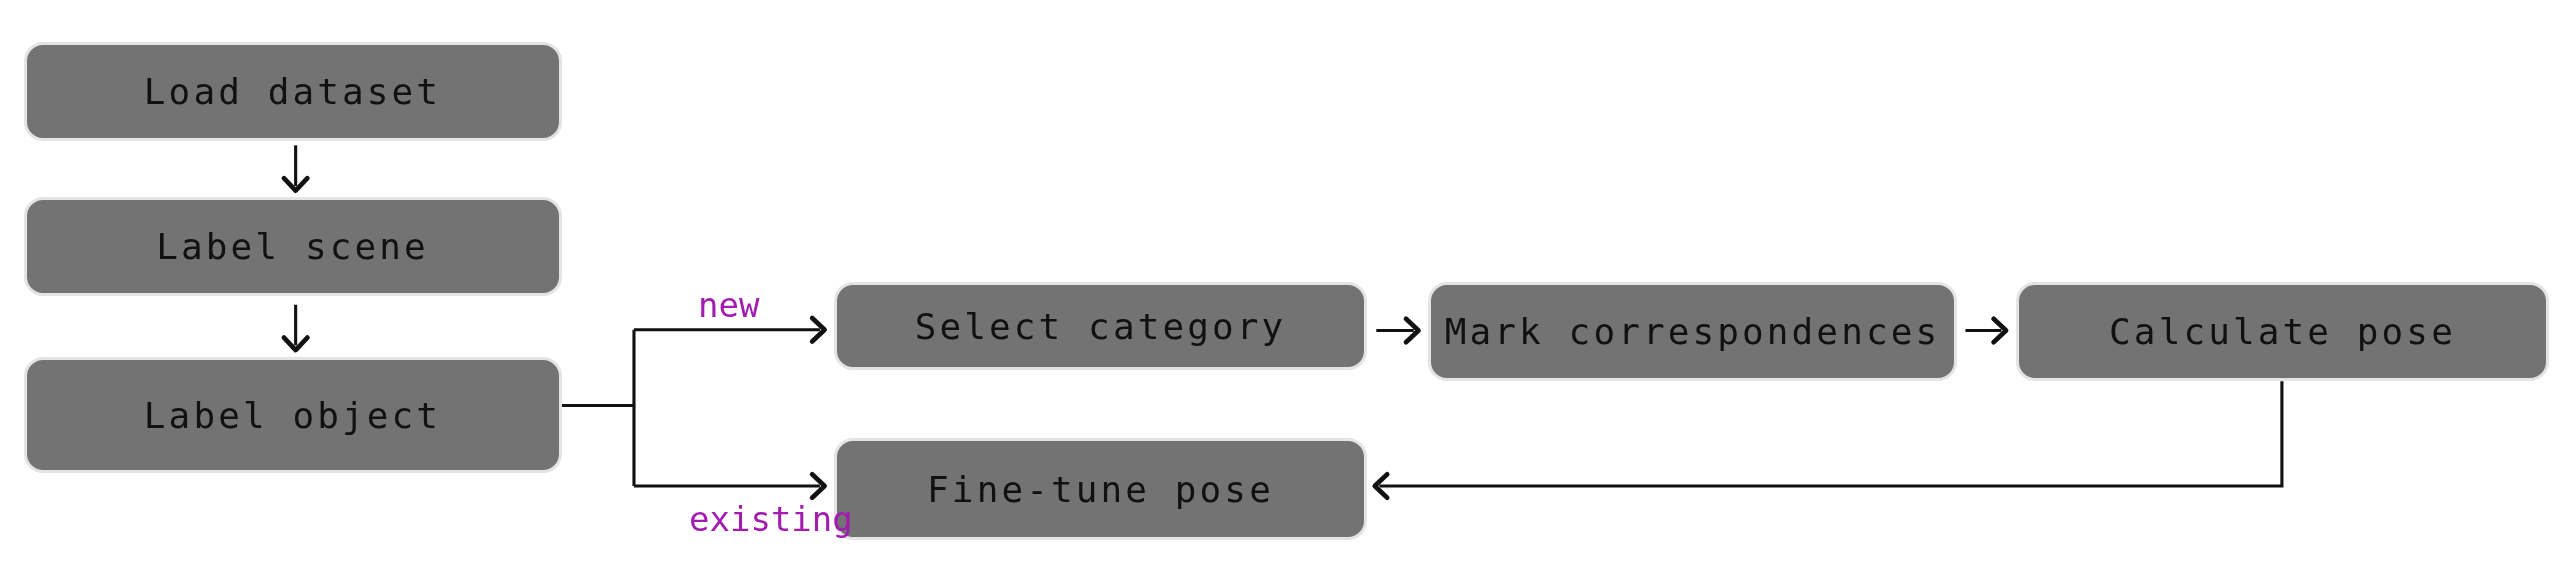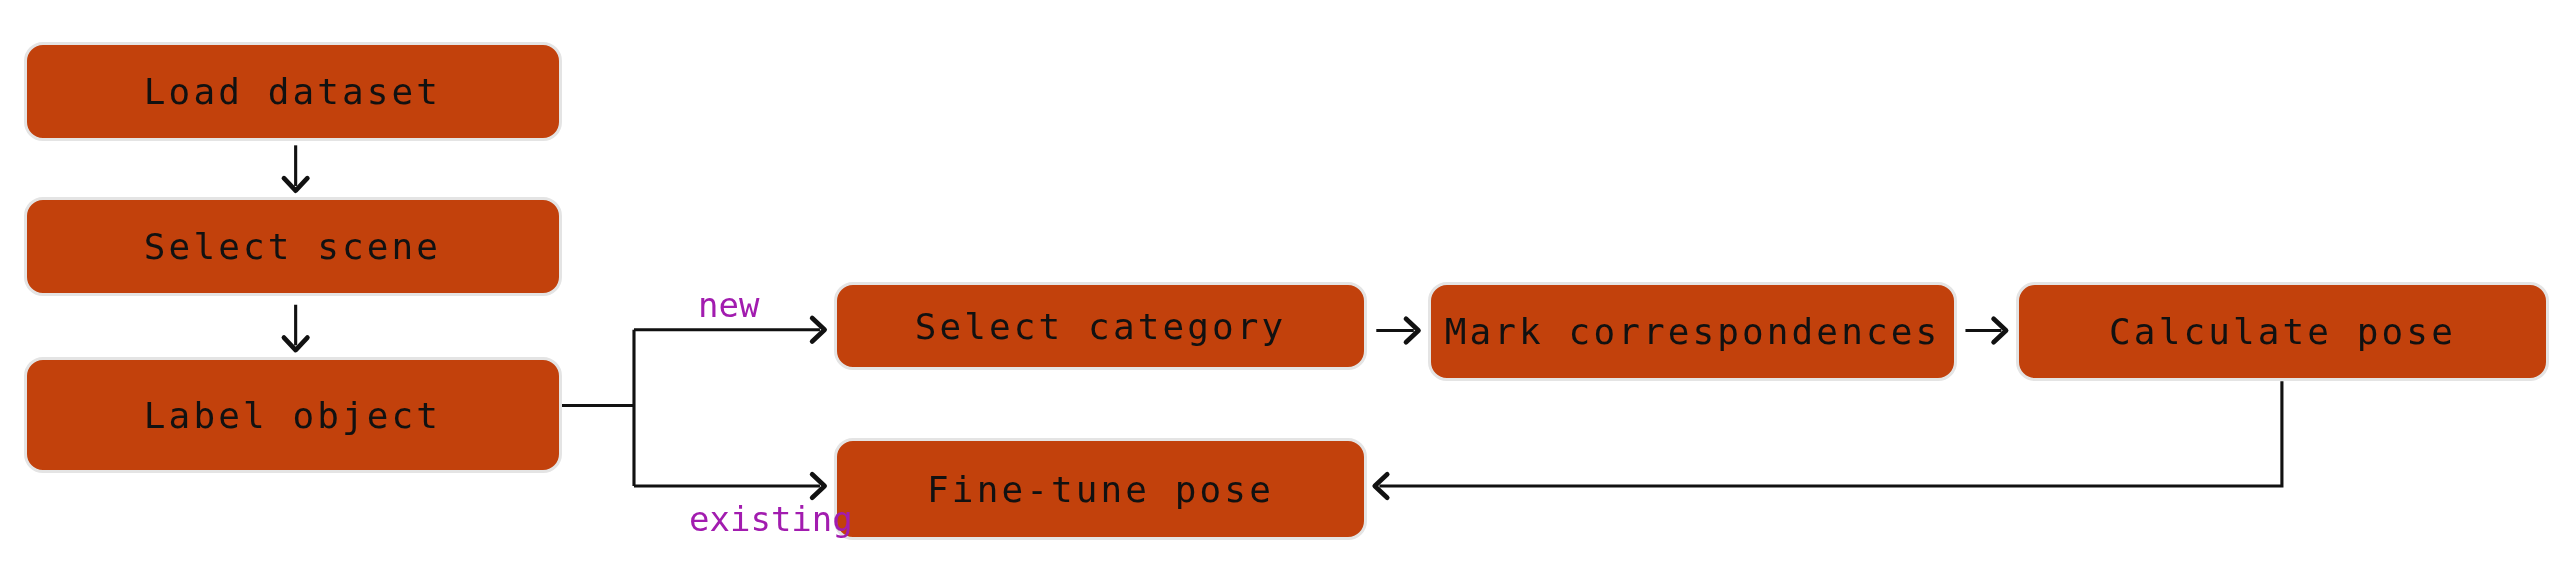--- a/index.html
+++ b/index.html
@@ -18,21 +18,21 @@
   .connectors {
     position: absolute;
     left: 0;
     top: 0;
     width: 2576px;
     height: 579px;
   }
   .node {
     position: absolute;
     box-sizing: border-box;
-    background: #c2410c;
+    background: #737373;
     border: 3.9px solid #e4e4e4;
     border-radius: 19px;
     display: flex;
     align-items: center;
     justify-content: center;
   }
   .node-label {
     font-size: 36px;
     letter-spacing: 3.1px;
     font-weight: 500;
@@ -90,21 +90,21 @@
     <polyline class="head" points="2550,408 2566,423 2550,438"></polyline>
 
     <polyline class="line" points="2919,488 2919,622 1764,622"></polyline>
     <polyline class="head" points="1774,607 1758,622 1774,637"></polyline>
   </svg>
 
   <div class="node" style="left:23.5px; top:42px; width:538px; height:99px;">
     <span class="node-label">Load dataset</span>
   </div>
   <div class="node" style="left:23.5px; top:197px; width:538px; height:99px;">
-    <span class="node-label">Select scene</span>
+    <span class="node-label">Label scene</span>
   </div>
   <div class="node" style="left:23.5px; top:357px; width:538px; height:116px;">
     <span class="node-label">Label object</span>
   </div>
 
   <div class="node" style="left:834px; top:282px; width:533px; height:88px;">
     <span class="node-label">Select category</span>
   </div>
   <div class="node" style="left:1428px; top:282px; width:529px; height:99px;">
     <span class="node-label">Mark correspondences</span>

